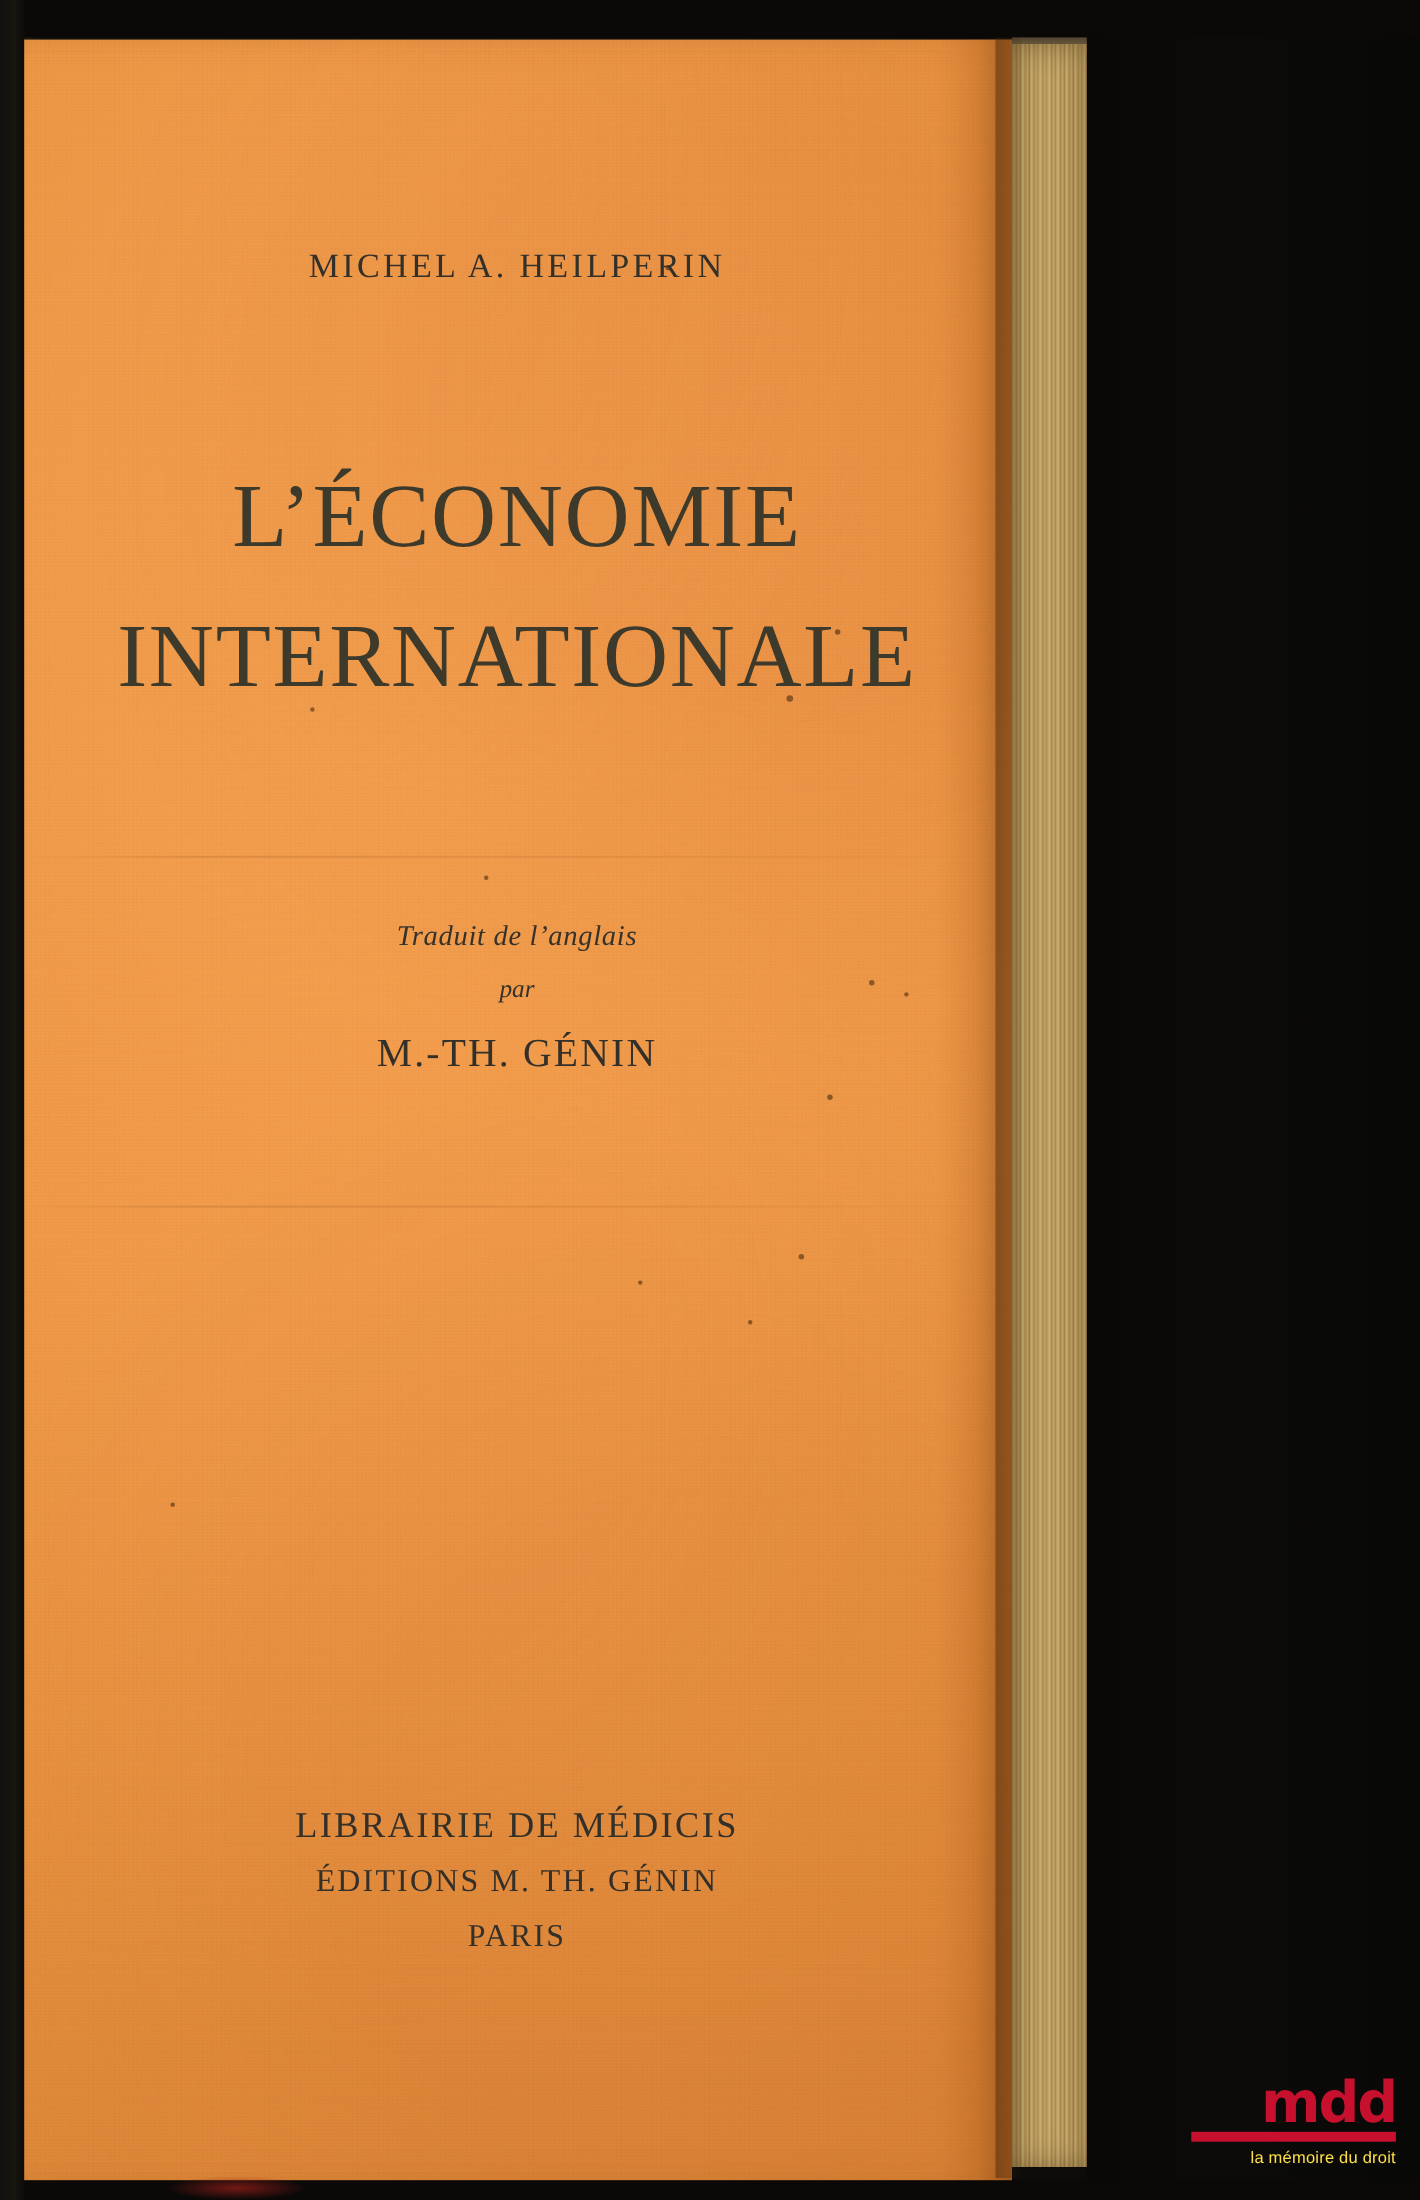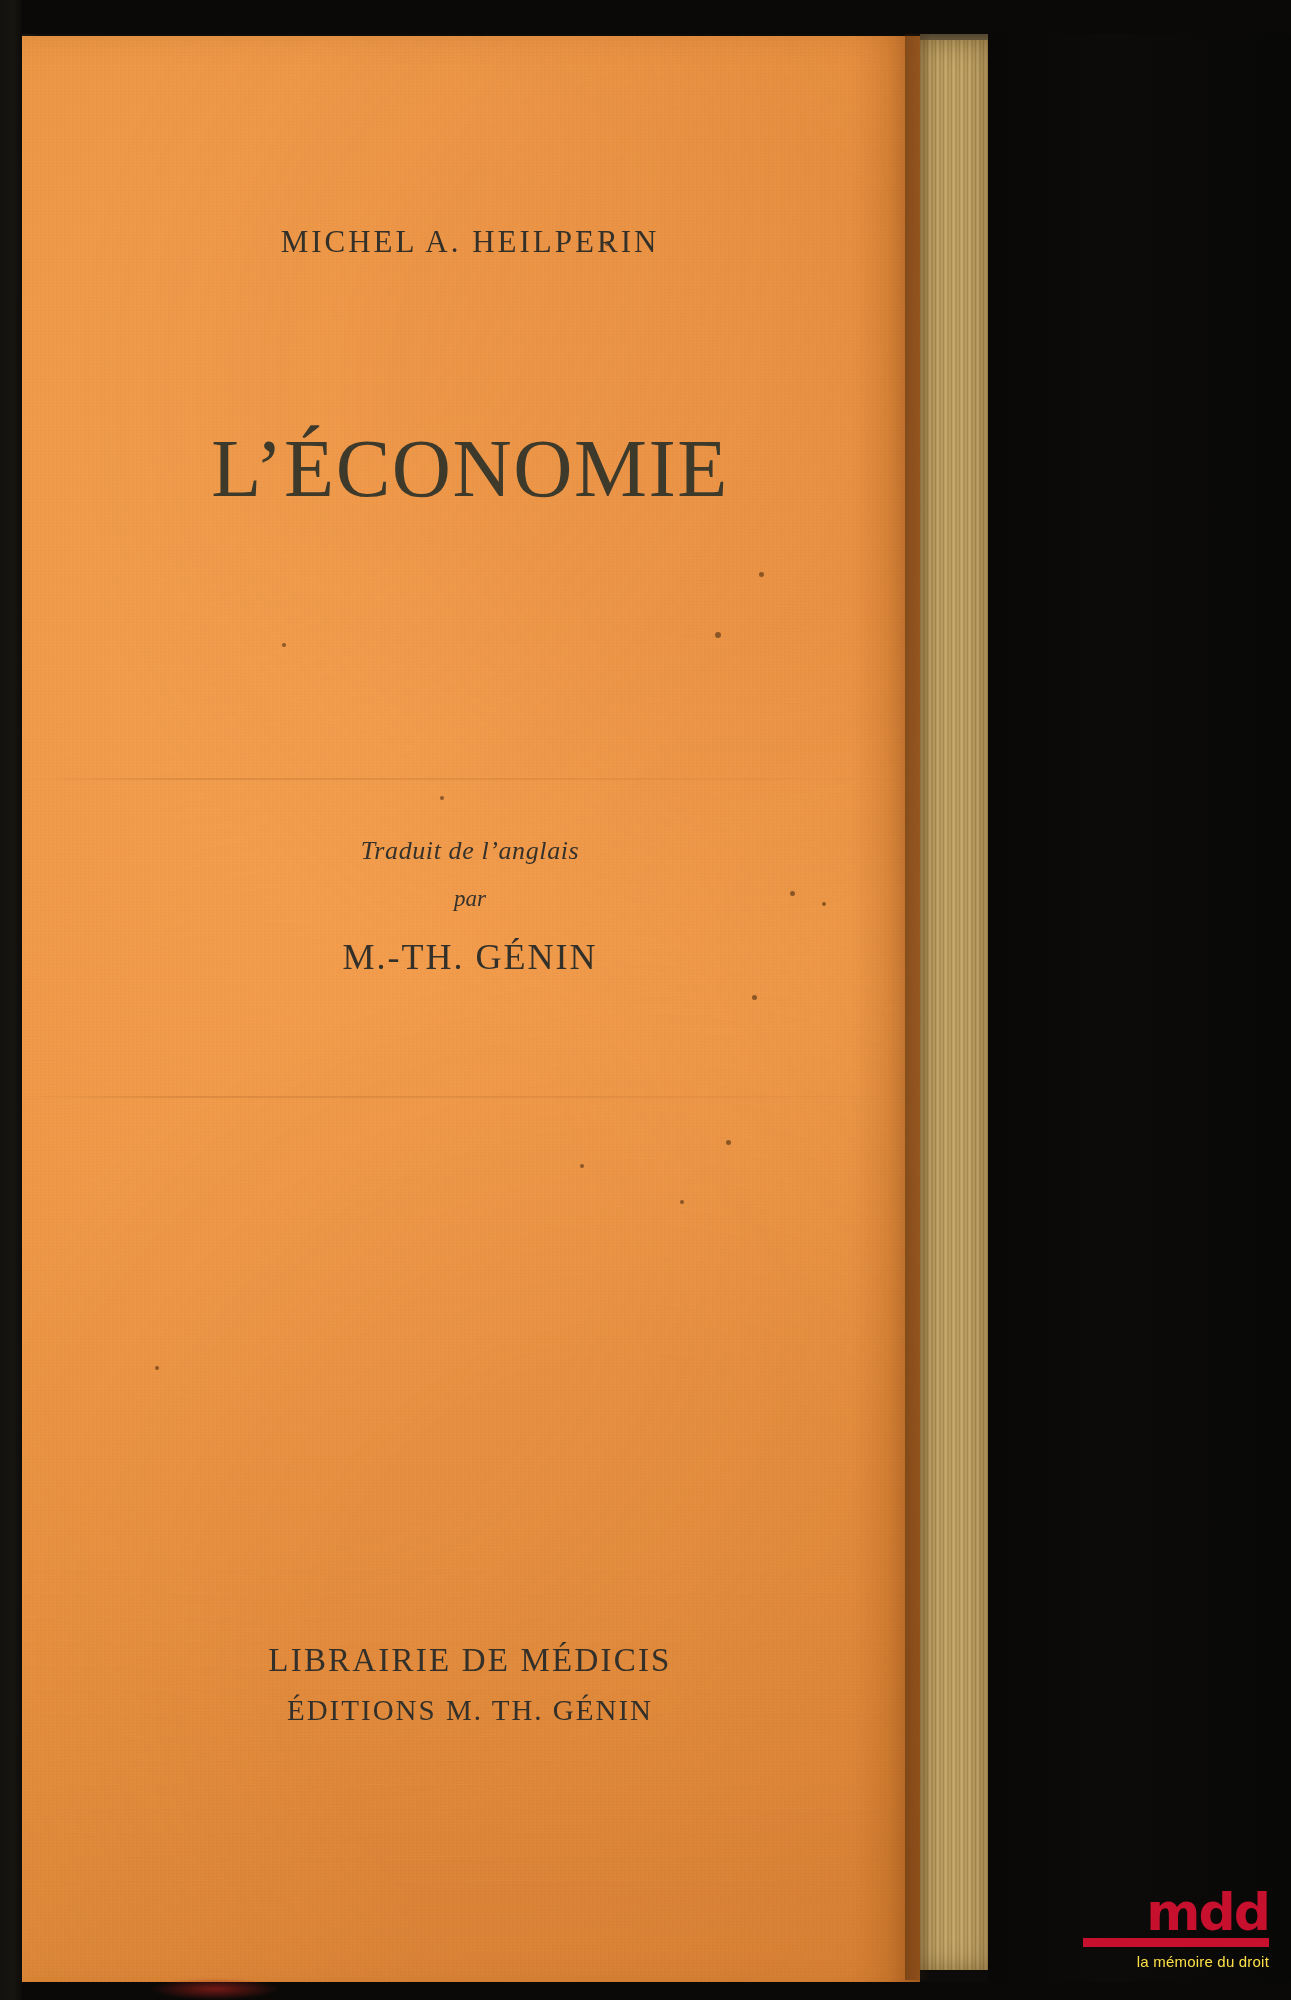--- a/index.html
+++ b/index.html
@@ -295,27 +295,29 @@
     <div class="speck" style="left:732px; top:959px; width:5px; height:5px;"></div>
     <div class="speck" style="left:706px; top:1104px; width:5px; height:5px;"></div>
     <div class="speck" style="left:660px; top:1164px; width:4px; height:4px;"></div>
     <div class="speck" style="left:560px; top:1128px; width:4px; height:4px;"></div>
     <div class="speck" style="left:420px; top:760px; width:4px; height:4px;"></div>
     <div class="speck" style="left:135px; top:1330px; width:4px; height:4px;"></div>
 
     <div class="txt author">MICHEL A. HEILPERIN</div>
 
     <div class="txt title1">L’ÉCONOMIE</div>
+    <div class="txt title2">INTERNATIONALE</div>
 
     <div class="txt trans-line">Traduit de l’anglais</div>
     <div class="txt trans-par">par</div>
     <div class="txt translator">M.-TH. GÉNIN</div>
 
     <div class="txt pub1">LIBRAIRIE DE MÉDICIS</div>
     <div class="txt pub2">ÉDITIONS M. TH. GÉNIN</div>
+    <div class="txt pub3">PARIS</div>
 
     <div class="gutter"></div>
   </div>
 
   <div class="fore-edge-shadow"></div>
 
   <div class="top-dark"></div>
   <div class="bottom-dark"></div>
   <div class="left-dark"></div>
   <div class="red-smudge"></div>

